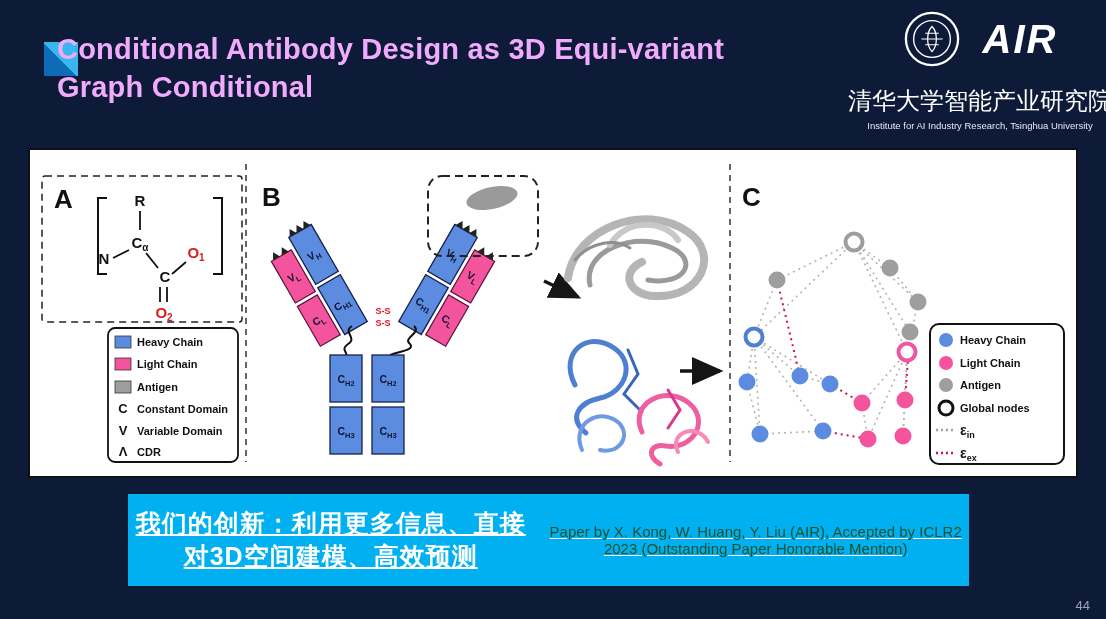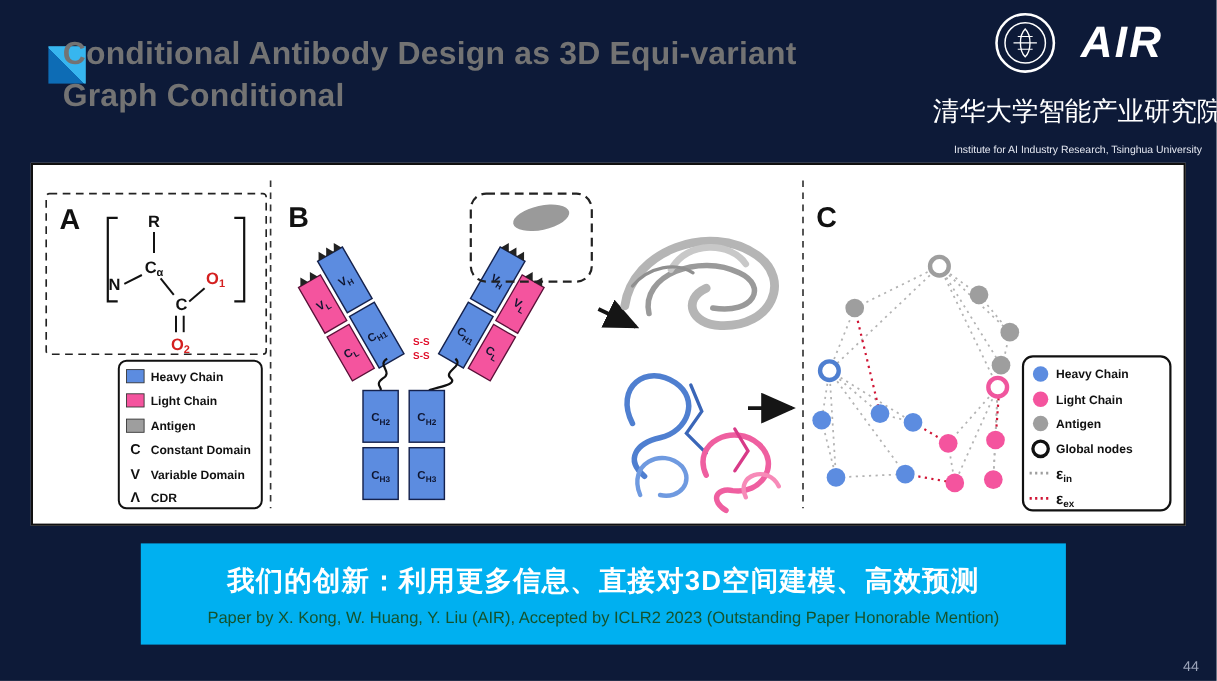--- a/index.html
+++ b/index.html
@@ -12,31 +12,31 @@
   .slide{position:absolute;inset:0;}
 
   
   .title-accent{
     position:absolute;left:44px;top:42px;width:34px;height:34px;
     background:linear-gradient(to top right,#0d6cb5 48%,#37b6ef 48%);
     z-index:1;
   }
   h1.title{
     position:absolute;left:57px;top:30px;margin:0;z-index:2;
-    font-size:29px;line-height:1.32;font-weight:700;color:#737373;letter-spacing:.2px;
+    font-size:29px;line-height:1.32;font-weight:700;color:#f0abfc;letter-spacing:.2px;
     width:840px;
   }
   .logo{
     position:absolute;right:6px;top:10px;width:240px;
     display:flex;flex-direction:column;align-items:center;z-index:2;
   }
   .logo-row{display:flex;align-items:center;gap:22px;}
   .air-text{font-size:40px;font-weight:700;font-style:italic;letter-spacing:2px;line-height:1;}
   .org-cn{font-size:24px;font-weight:400;margin-top:17px;white-space:nowrap;}
-  .org-en{font-size:9.5px;color:#e6e9f2;margin-top:14px;white-space:nowrap;}
+  .org-en{font-size:9.5px;color:#e6e9f2;margin-top:3px;white-space:nowrap;}
 
   
   .figure{
     position:absolute;left:28px;top:148px;width:1050px;height:330px;
     background:#ffffff;border:2px solid #101010;box-sizing:border-box;
   }
   .figure svg{display:block;font-family:"Liberation Sans",sans-serif;}
 
   
   .pl{font-size:26px;font-weight:700;fill:#111;}
@@ -50,22 +50,22 @@
   .ss{font-size:9px;font-weight:700;fill:#e0102c;text-anchor:middle;}
   .eps{font-size:14px;font-weight:700;fill:#111;}
   .esub{font-size:9px;}
   .bluebox{fill:#5c8ce0;stroke:#15224d;stroke-width:1.3;}
   .pinkbox{fill:#f4549e;stroke:#5a1038;stroke-width:1.2;}
   .stembox{fill:#5c8ce0;stroke:#15224d;stroke-width:1.3;}
 
   
   .banner{
     position:absolute;left:128px;top:494px;width:841px;height:92px;
-    background:#00b0f0;display:flex;flex-direction:column;align-items:center;
-    justify-content:center;gap:9px;text-align:center;
+    background:#00b0f0;display:flex;align-items:center;
+    justify-content:center;gap:9px;text-align:center;text-decoration:underline;
   }
   .banner-main{font-size:25px;font-weight:700;letter-spacing:1px;color:#fff;}
   .banner-cite{font-size:15px;font-weight:400;color:#14532d;}
 
   .page-num{position:absolute;right:16px;bottom:6px;font-size:13px;color:#9aa3b8;margin-left:20px;}
 </style>
 </head>
 <body>
 
 <div class="slide">

